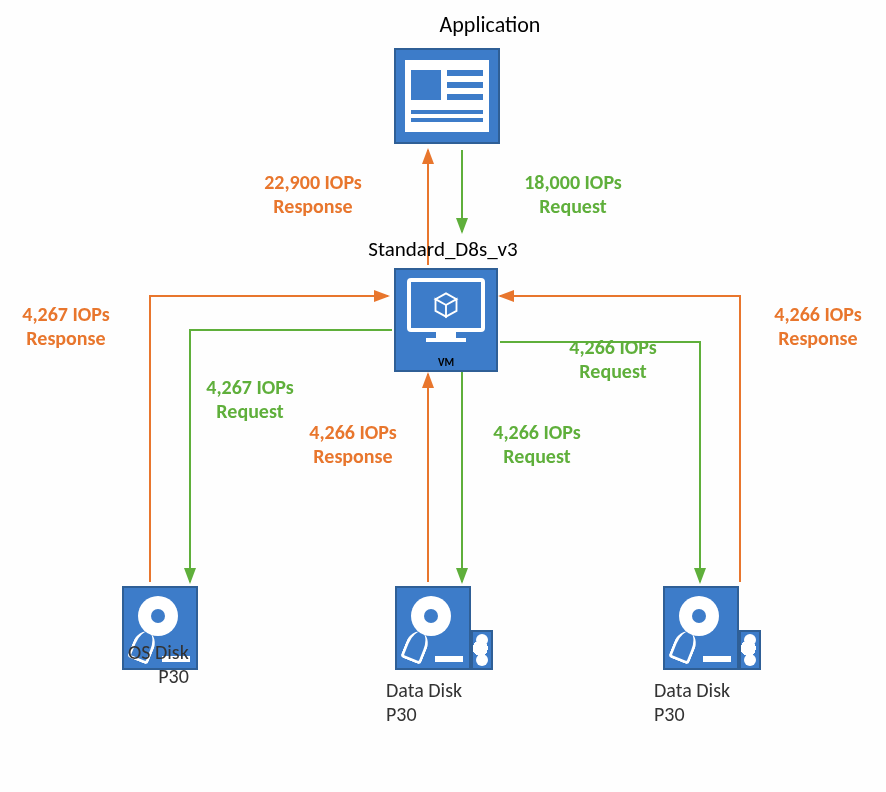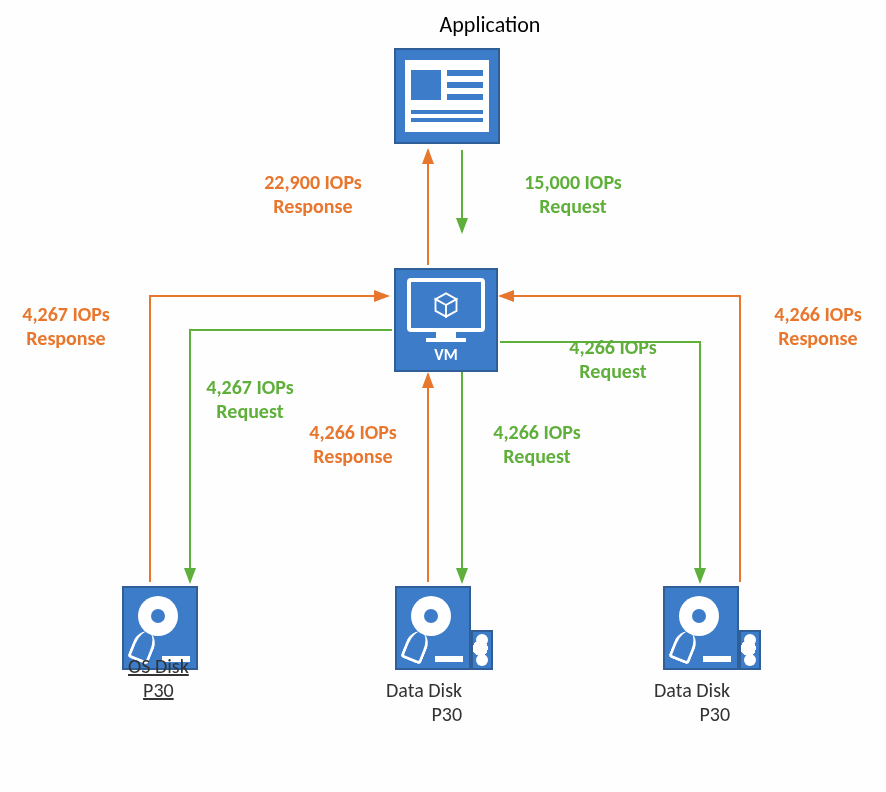--- a/index.html
+++ b/index.html
@@ -15,21 +15,21 @@
   .label {
     position: absolute;
     font-size: 20px;
     text-align: center;
     line-height: 1.2;
     color: #000;
   }
   .orange { color: #E8762D; font-weight: 600; }
   .green  { color: #5FAF3B; font-weight: 600; }
   .black  { color: #000; font-size: 22px; }
-  .disklabel { font-size: 20px; color: #333; text-align:right;}
+  .disklabel { font-size: 20px; color: #333; text-align:left;}
   .icon-box {
     position: absolute;
     background: #3D7CC9;
     border: 2px solid #2F5F96;
   }
   
   .app-shell {
     width: 102px; height: 92px;
     top: 48px; left: 394px;
     display:flex; align-items:center; justify-content:center;
@@ -48,21 +48,21 @@
   .app-inner .u2 { left:6px;  top:58px; width:72px; height:4px; }
   
   .vm-shell {
     width: 100px; height: 100px;
     top: 268px; left: 394px;
     display:flex; flex-direction:column; align-items:center;
   }
   .vm-screen { width:70px; height:46px; margin-top:8px; border:4px solid #fff; border-radius:4px; display:flex; align-items:center; justify-content:center;}
   .vm-stand { width:20px; height:6px; background:#fff; }
   .vm-base  { width:40px; height:4px; background:#fff; }
-  .vm-text  { color:#ffffff; font-weight:600; font-size:16px; margin-top:3px;}
+  .vm-text  { color:#000000; font-weight:600; font-size:11px; margin-top:14px;}
   .cube-svg { width:28px; height:28px;}
   
   .disk-wrap { position:absolute; width:80px; height:84px; }
   .disk-body { width:72px; height:80px; background:#3D7CC9; border:2px solid #2F5F96; position:relative;}
   .disk-body .platter { position:absolute; width:40px; height:40px; background:#fff; border-radius:50%; top:8px; left:14px;}
   .disk-body .platter::after { content:''; position:absolute; width:14px; height:14px; border-radius:50%; background:#3D7CC9; top:13px; left:13px;}
   .disk-body .arm { position:absolute; width:16px; height:28px; border:3px solid #fff; border-radius:50% 50% 4px 4px; border-top:none; bottom:6px; left:8px; transform:rotate(22deg);}
   .disk-body .slot { position:absolute; bottom:6px; right:6px; width:28px; height:6px; background:#fff;}
   .disk-side { position:absolute; right:-18px; bottom:0; width:18px; height:36px; background:radial-gradient(circle at 40% 40%, #fff 0 50%, #3D7CC9 0) center/18px 18px no-repeat, #3D7CC9; border:2px solid #2F5F96;}
   .disk-side::before { content:''; position:absolute; top:2px; left:3px; width:12px; height:12px; border-radius:50%; background:#fff;}
@@ -110,23 +110,24 @@
         <div class="blk l3"></div>
     <div class="blk u1"></div>
         <div class="blk u2"></div>
   </div>
 </div>
 
 <div class="label orange" style="top:170px; left:233px; width:160px;">
   <span>22,900 IOPs</span><br><span>Response</span>
 </div>
 <div class="label green" style="top:170px; left:493px; width:160px;">
-  <span>15,000 IOPs</span><br><span>Request</span>
+  <span>18,000 IOPs</span><br><span>Request</span>
 </div>
 
+<div class="label black" style="top:237px; left:0; width:886px; font-size:21px;">Standard_D8s_v3</div>
 
 <div class="icon-box vm-shell">
   <div class="vm-screen">
     <svg class="cube-svg" viewBox="0 0 24 24">
       <path d="M12 2 L21 7 L12 12 L3 7 Z M3 7 L3 17 L12 22 L12 12 Z M21 7 L21 17 L12 22 L12 12 Z" fill="none" stroke="#fff" stroke-width="1.6"></path>
     </svg>
   </div>
   <div class="vm-stand"></div>
   <div class="vm-base"></div>
   <div class="vm-text">VM</div>
@@ -170,21 +171,21 @@
 </div>
 <div class="disk-wrap" style="top:586px; left:663px;">
   <div class="disk-body">
         <div class="platter"></div>
         <div class="arm"></div>
         <div class="slot"></div>
       </div>
   <div class="disk-side"></div>
 </div>
 
-<div class="label disklabel" style="top:654px; left:128px; text-align:center;text-decoration:underline;">
+<div class="label disklabel" style="top:640px; left:128px; text-align:right;">
   <span>OS Disk</span><br><span>P30</span>
 </div>
 <div class="label disklabel" style="top:678px; left:386px;">
   <span>Data Disk</span><br><span>P30</span>
 </div>
 <div class="label disklabel" style="top:678px; left:654px;">
   <span>Data Disk</span><br><span>P30</span>
 </div>
 
 </div>

